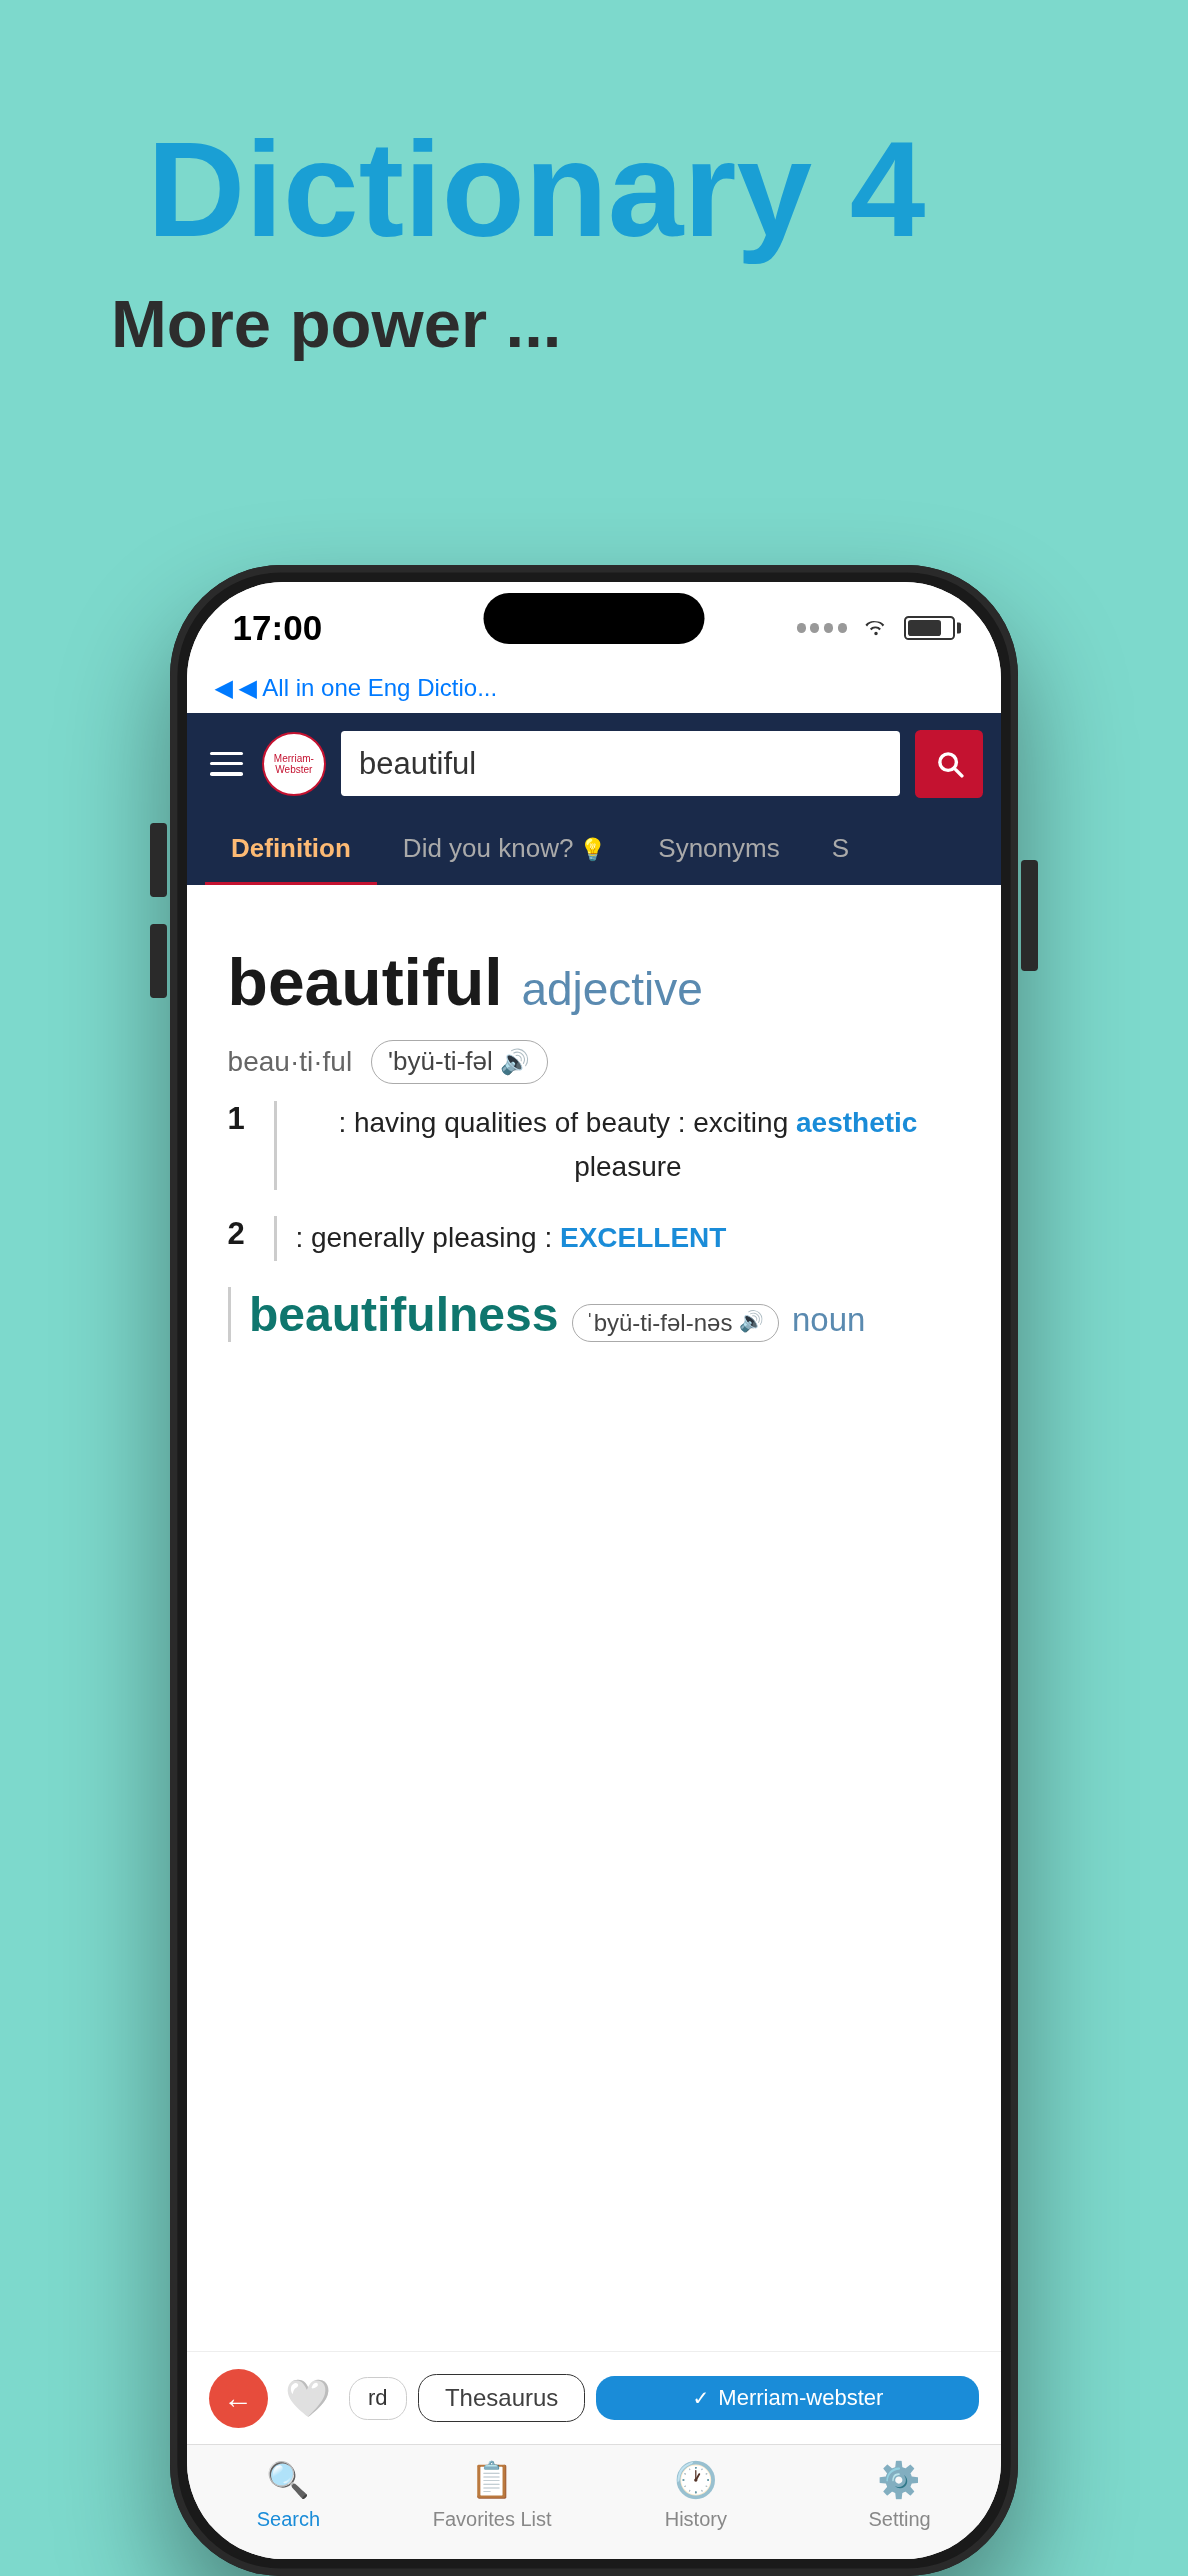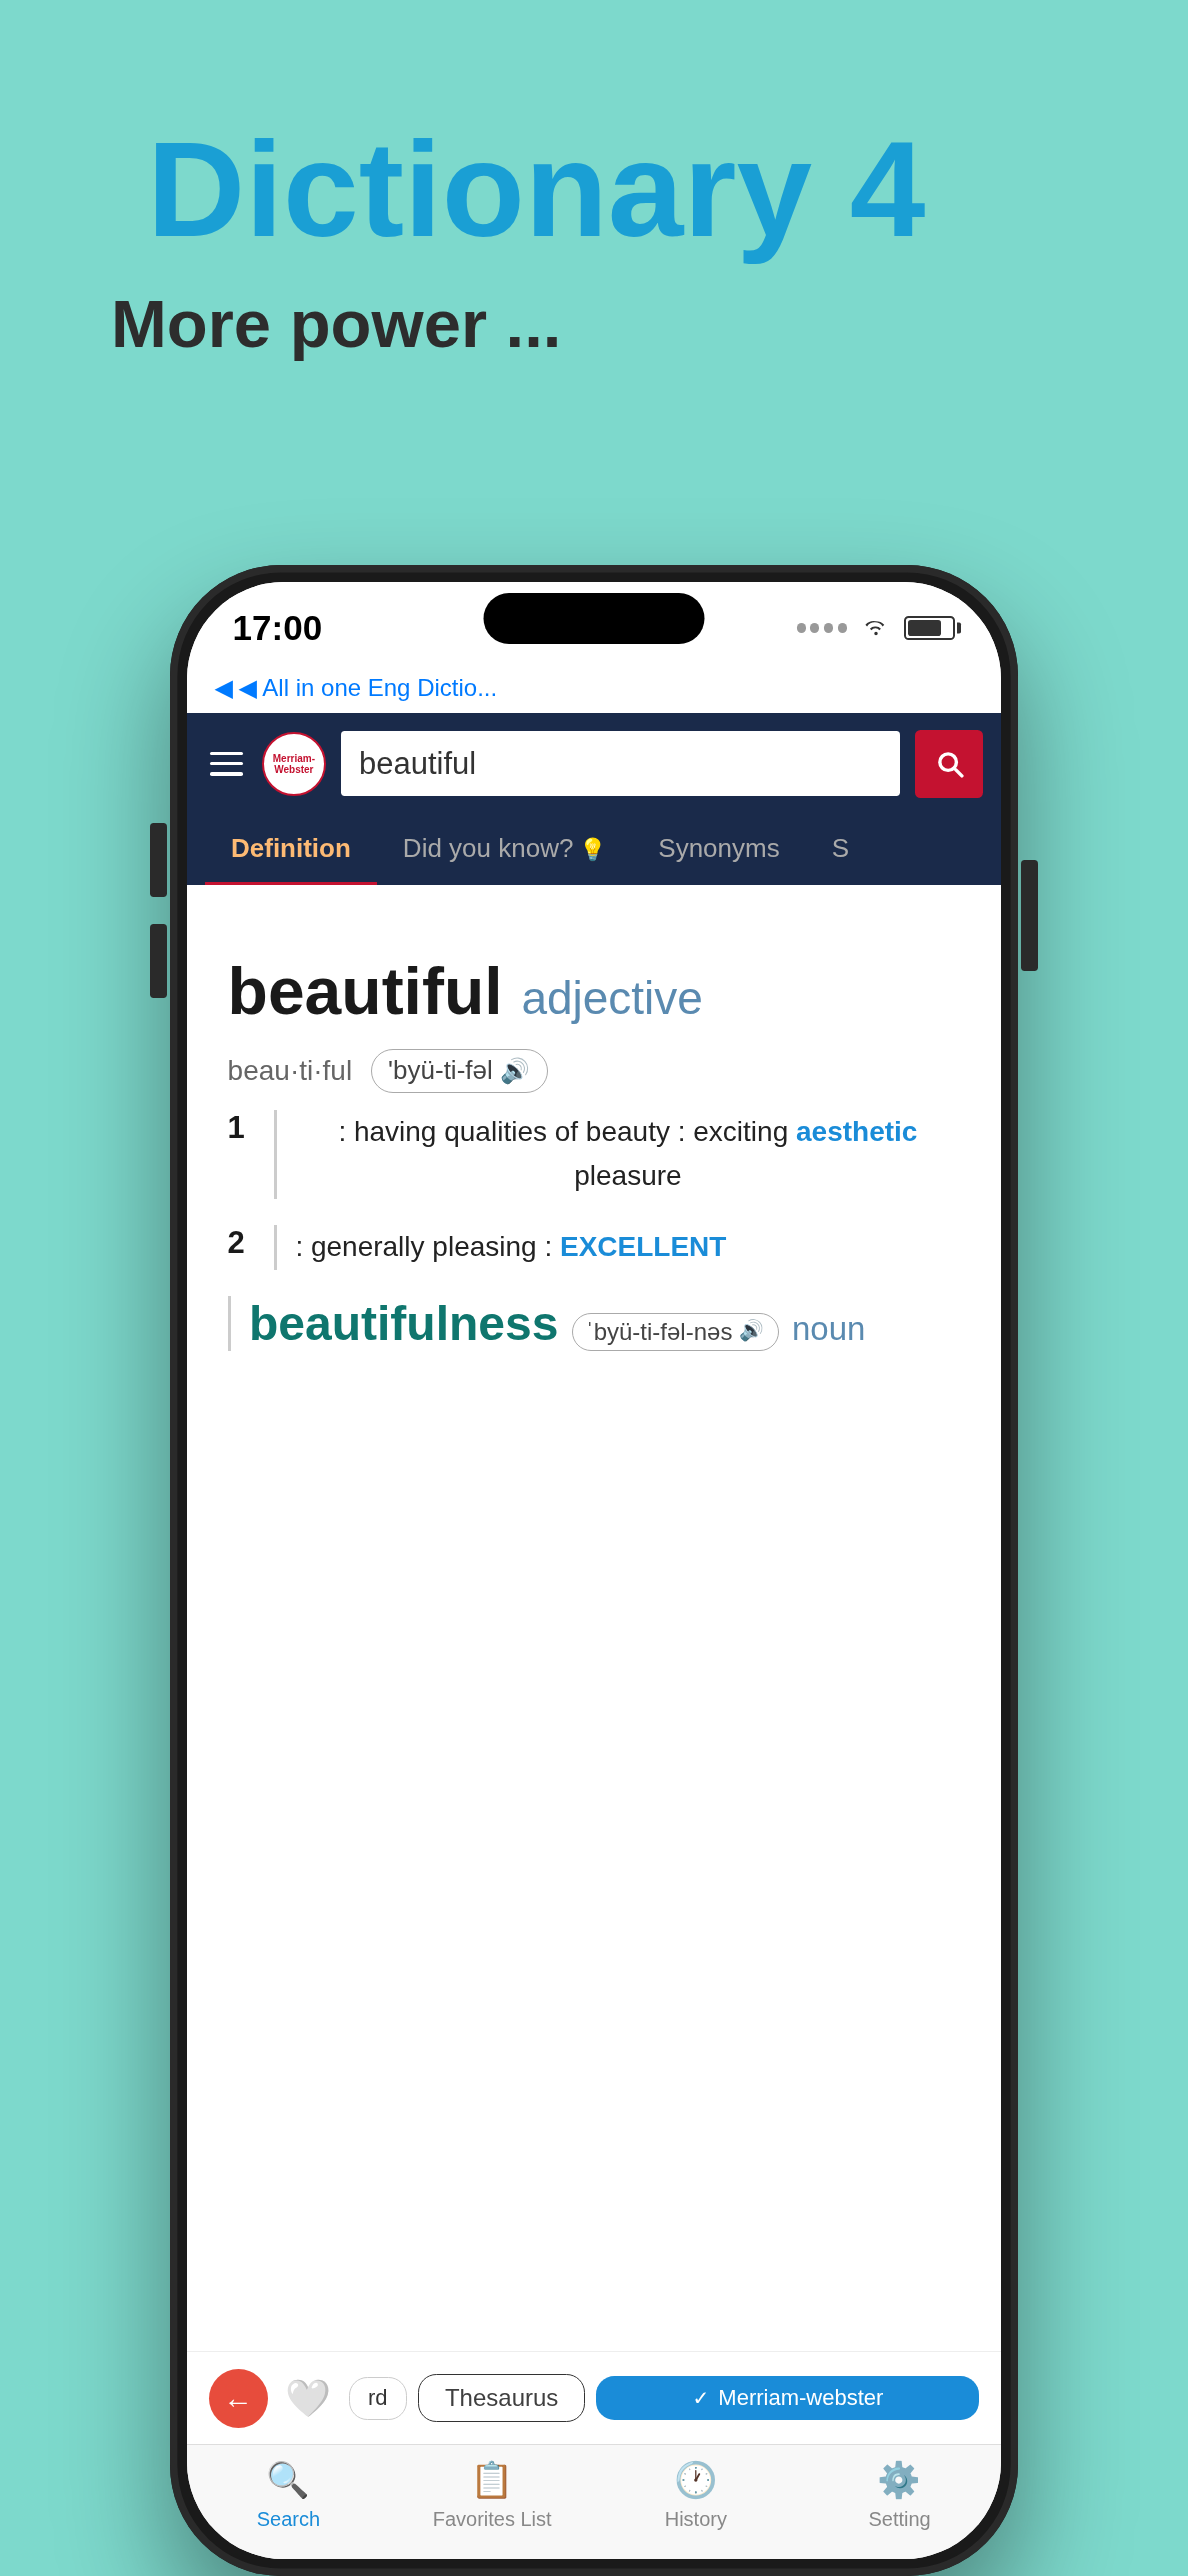--- a/index.html
+++ b/index.html
@@ -183,21 +183,21 @@
       background: #fff;
       display: flex;
       align-items: center;
       justify-content: center;
       overflow: hidden;
       flex-shrink: 0;
     }
 
     .mw-logo-text {
       font-size: 10px;
-      font-weight: 700;
+      font-weight: 400;
       color: #c41230;
       text-align: center;
       line-height: 1.1;
     }
 
     .search-input-field {
       flex: 1;
       background: #fff;
       border: none;
       padding: 14.7px 18.4px;
@@ -249,23 +249,22 @@
 
     .tab-emoji {
       font-size: 22px;
       margin-left: 5.5px;
     }
 
     
     .content-area {
       flex: 1;
       background: #fff;
-      padding: 47px 41px;
+      padding: 59px 41px;
       overflow: hidden;
-      margin-top: 21px;
     }
 
     .word-title {
       font-size: 66px;
       font-weight: 800;
       color: #1a1a1a;
       display: inline;
     }
 
     .word-pos {

